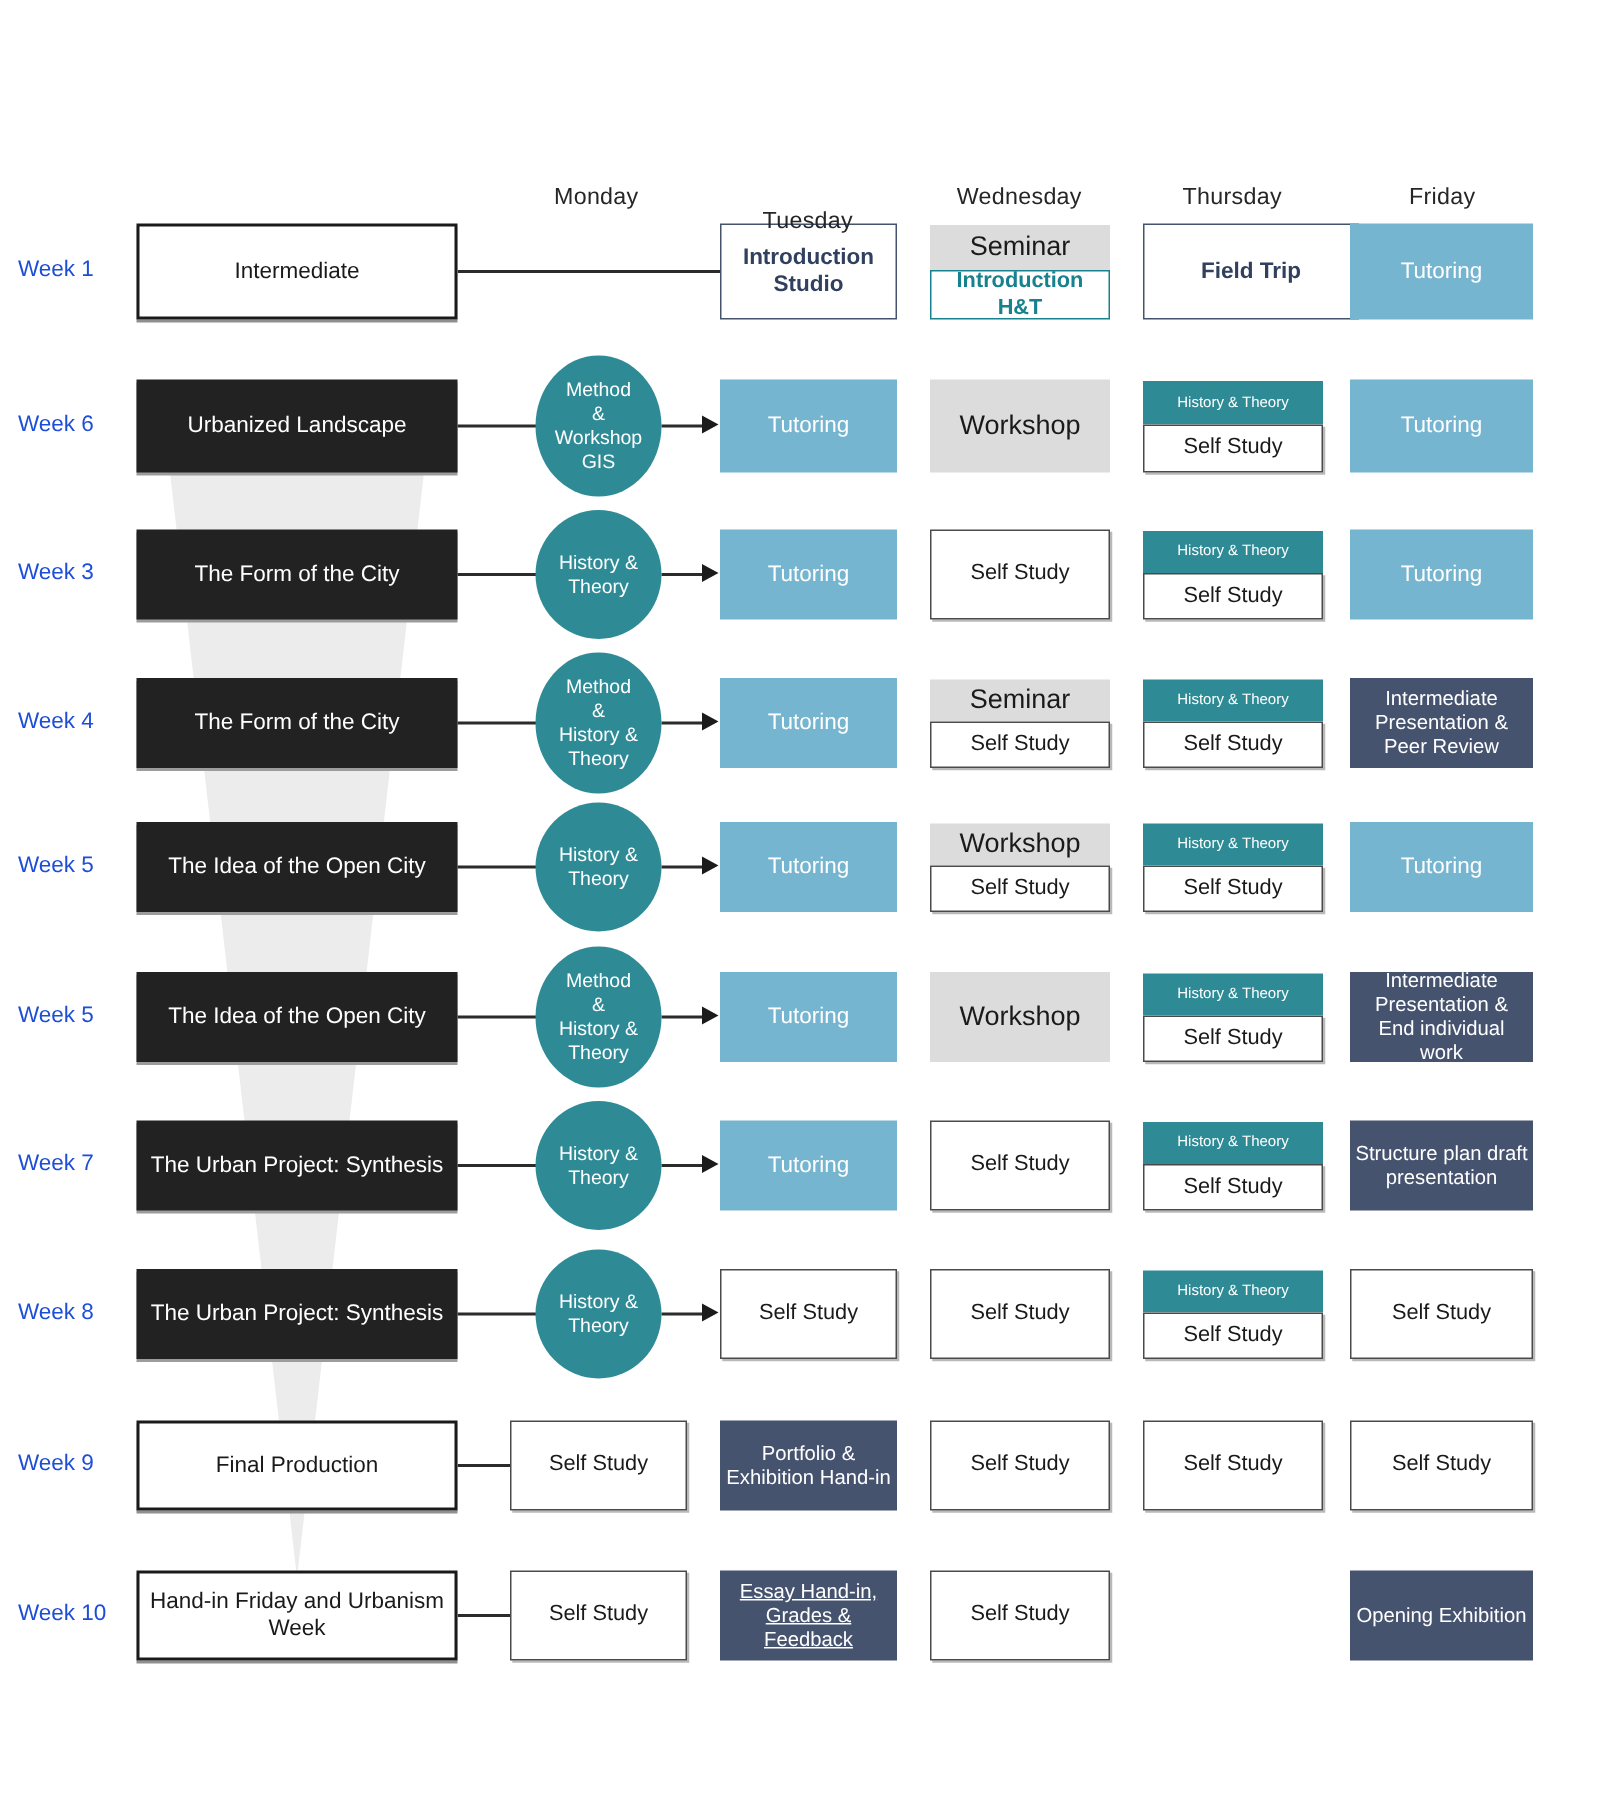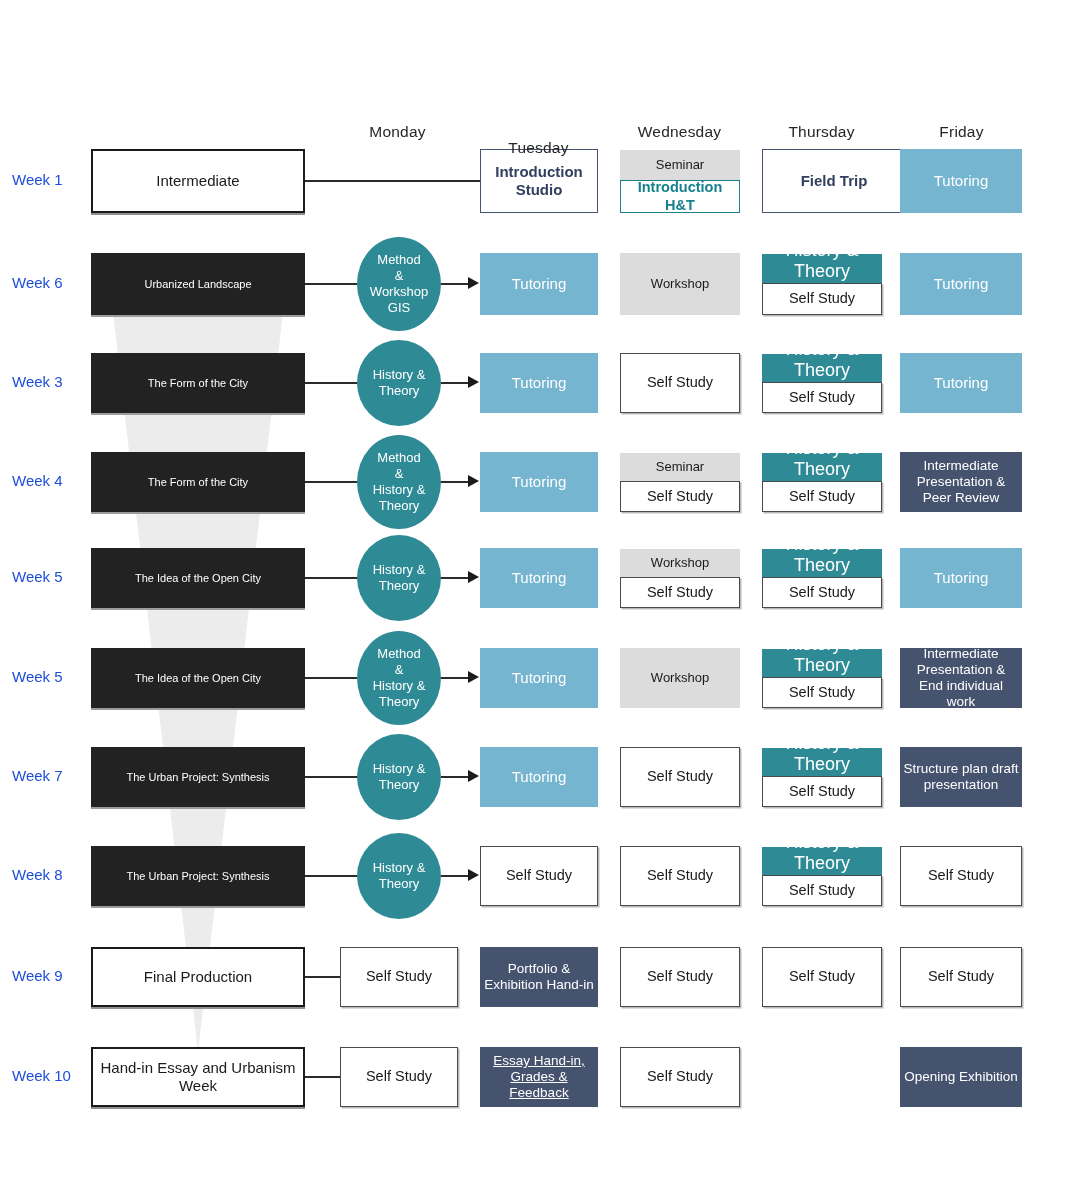--- a/index.html
+++ b/index.html
@@ -58,41 +58,41 @@
     justify-content:center;
     text-align:center;
     line-height:1.18;
     z-index:3;
     padding:1px 3px;
   }
   .cell .txt{display:block;width:100%;}
 
   
   .v-topic-dark{
-    background:#222222;color:#ffffff;font-size:11px;
+    background:#222222;color:#ffffff;font-size:15px;
     box-shadow:0 2px 0 0 #9c9c9c;
   }
   .v-topic-white{
     background:#ffffff;color:#1a1a1a;font-size:15px;
     border:2px solid #1a1a1a;
     box-shadow:0 2px 0 0 #8f8f8f;
   }
   .v-white{
     background:#ffffff;color:#1a1a1a;font-size:14.5px;
     border:1.3px solid #4a4a4a;
     box-shadow:1.5px 1.5px 0 0 #b9b9b9;
   }
   .v-blue{
     background:#76b5d0;color:#ffffff;font-size:15px;
   }
   .v-teal-fill{
-    background:#2e8b96;color:#ffffff;font-size:18px;align-items:flex-end;
+    background:#2e8b96;color:#ffffff;font-size:10px;
   }
   .v-gray{
-    background:#dcdcdc;color:#1a1a1a;font-size:13px;
+    background:#dcdcdc;color:#1a1a1a;font-size:18px;
   }
   .v-navy{
     background:#46536f;color:#ffffff;font-size:13.5px;
   }
   .v-outline-navy{
     background:#ffffff;color:#31405e;font-size:15px;font-weight:bold;
     border:1.6px solid #46536f;
   }
   .v-outline-teal{
     background:#ffffff;color:#17818e;font-size:14.5px;font-weight:bold;
@@ -360,21 +360,21 @@
         <span class="txt">Self Study</span>
       </div>
       <div class="cell v-white" style="left: 762px; top: 947px; width: 120px; height: 60px;">
         <span class="txt">Self Study</span>
       </div>
       <div class="cell v-white" style="left: 900px; top: 947px; width: 122px; height: 60px;">
         <span class="txt">Self Study</span>
       </div>
       <div class="week-label" style="top: 1067px;">Week 10</div>
       <div class="cell v-topic-white" style="left: 91px; top: 1047px; width: 214px; height: 60px;">
-        <span class="txt">Hand-in Essay and Urbanism Week</span>
+        <span class="txt">Hand-in Friday and Urbanism Week</span>
       </div>
       <div class="cell v-white" style="left: 340px; top: 1047px; width: 118px; height: 60px;">
         <span class="txt">Self Study</span>
       </div>
       <div class="hline" style="left: 305px; top: 1076px; width: 35px;"></div>
       <div class="cell v-navy" style="left: 480px; top: 1047px; width: 118px; height: 60px; text-decoration: underline;">
         <span class="txt">Essay Hand-in, Grades &amp; Feedback</span>
       </div>
       <div class="cell v-white" style="left: 620px; top: 1047px; width: 120px; height: 60px;">
         <span class="txt">Self Study</span>

